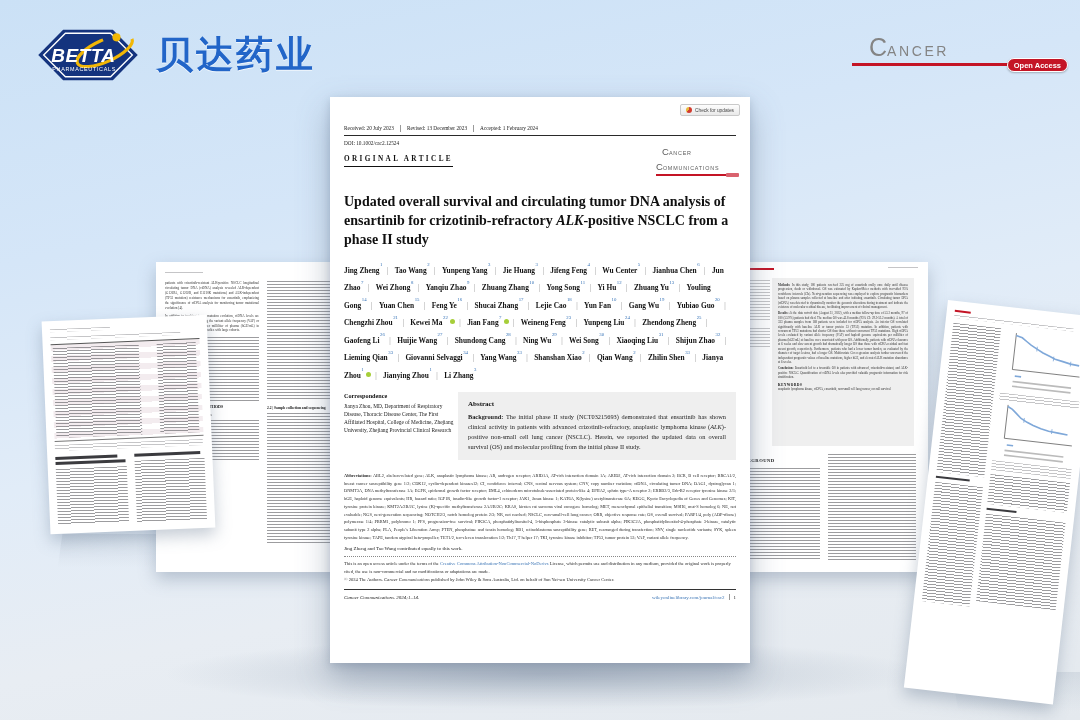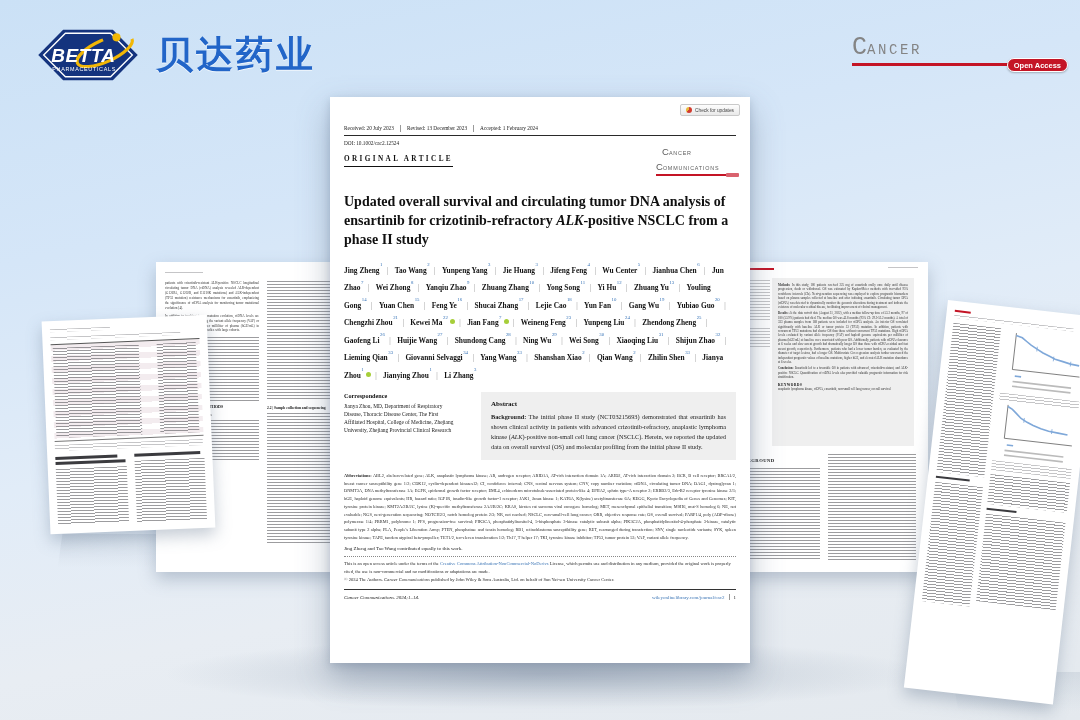--- a/index.html
+++ b/index.html
@@ -7,21 +7,21 @@
   .stage{position:relative;width:1080px;height:720px;overflow:hidden;
     background:linear-gradient(168deg,#cbe1f6 0%,#d5e6f8 28%,#e1ecf8 52%,#e8edf3 72%,#e4e9ee 100%);}
   
   .betta{position:absolute;left:36px;top:27px;display:flex;align-items:center;gap:16px;z-index:9;justify-content:flex-end;}
   .betta-cn{font-family:"DejaVu Sans","Liberation Sans",sans-serif;font-weight:bold;font-size:37px;
     color:#2265c8;letter-spacing:3px;text-shadow:0 1px 0 rgba(255,255,255,.7);}
   .jlogo{position:absolute;right:16px;top:36px;z-index:9;font-family:"Liberation Sans","DejaVu Sans",sans-serif;color:#848484;}
   .jl-row{line-height:.92;white-space:nowrap;}
   .jl-row .cap{font-size:25px;font-weight:400;}
   .jl-row .rest{font-size:14px;letter-spacing:2.6px;font-weight:400;}
-  .jl-ind{margin-left:0;font-family:Liberation Mono, monospace;}
+  .jl-ind{margin-left:17px;}
   .jl-line{position:relative;margin-top:4px;height:2.6px;width:212px;background:#c41425;}
   .jl-pill{position:absolute;right:-4px;top:-5px;background:#c41425;color:#fff;font-size:7.5px;font-weight:bold;
     padding:1.5px 6px;border-radius:8px;border:1px solid #fff;box-shadow:0 1px 2px rgba(0,0,0,.25);}
   
   .tx{background-image:repeating-linear-gradient(180deg,rgba(75,75,80,.55) 0,rgba(75,75,80,.55) 1px,rgba(0,0,0,0) 1px,rgba(0,0,0,0) 3px);}
   .tx-l{background-image:repeating-linear-gradient(180deg,rgba(110,110,115,.4) 0,rgba(110,110,115,.4) 1px,rgba(0,0,0,0) 1px,rgba(0,0,0,0) 3px);}
   .hbar{background:#3b3b3f;height:3px;}
   
   .bpage{position:absolute;background:#fff;box-shadow:0 7px 16px rgba(90,110,135,.35);}
   .p-left-sm{left:46px;top:318px;width:165px;height:213px;transform:rotate(-2.4deg);z-index:3;padding:8px;box-sizing:border-box;}
@@ -58,21 +58,21 @@
   .ccm-ind{margin-left:6px;}
   .ccm-line{position:relative;margin-top:1.5px;height:1.4px;width:80px;background:#c41425;}
   .ccm-blob{position:absolute;right:-3px;top:-1px;width:13px;height:3.4px;background:#d9626e;border-radius:1px;}
   .title{margin:16px 0 0 0;font-size:14px;font-weight:bold;line-height:1.38;color:#101010;}
   .authors{margin-top:11px;font-size:7.4px;line-height:15px;color:#111;}
   .an{font-weight:bold;}
   .as{font-size:4.8px;color:#2f6eb5;position:relative;top:-3px;margin-left:.5px;}
   .orcid{display:inline-block;width:5px;height:5px;border-radius:50%;background:#a6ce39;margin-left:2px;position:relative;top:-1px;}
   .pipe{color:#8f8f8f;margin:0 4.5px;font-weight:normal;}
   .author:last-of-type .pipe{display:none;}
-  .corr-abs{display:flex;gap:27px;margin-top:9px;}
+  .corr-abs{display:flex;gap:4px;margin-top:9px;}
   .corr{width:110px;flex:none;}
   .corr-h{font-size:6.2px;font-weight:bold;color:#111;}
   .corr-t{font-size:5.4px;line-height:1.5;color:#222;margin-top:3px;}
   .absbox{flex:1;background:#efefef;padding:8px 10px;box-sizing:border-box;}
   .abs-h{font-size:7px;font-weight:bold;color:#111;}
   .abs-t{margin:4px 0 0 0;font-size:6.3px;line-height:1.6;text-align:justify;color:#1c1c1c;}
   .abbr{margin:12px 0 0 0;font-size:4.35px;line-height:1.78;text-align:justify;color:#2b2b2b;}
   .contrib{margin:5px 0 0 0;font-size:5px;color:#222;}
   .dotline{margin-top:5px;border-top:1px dotted #888;}
   .lic{margin:3px 0 0 0;font-size:4.6px;line-height:1.6;color:#2b2b2b;}

